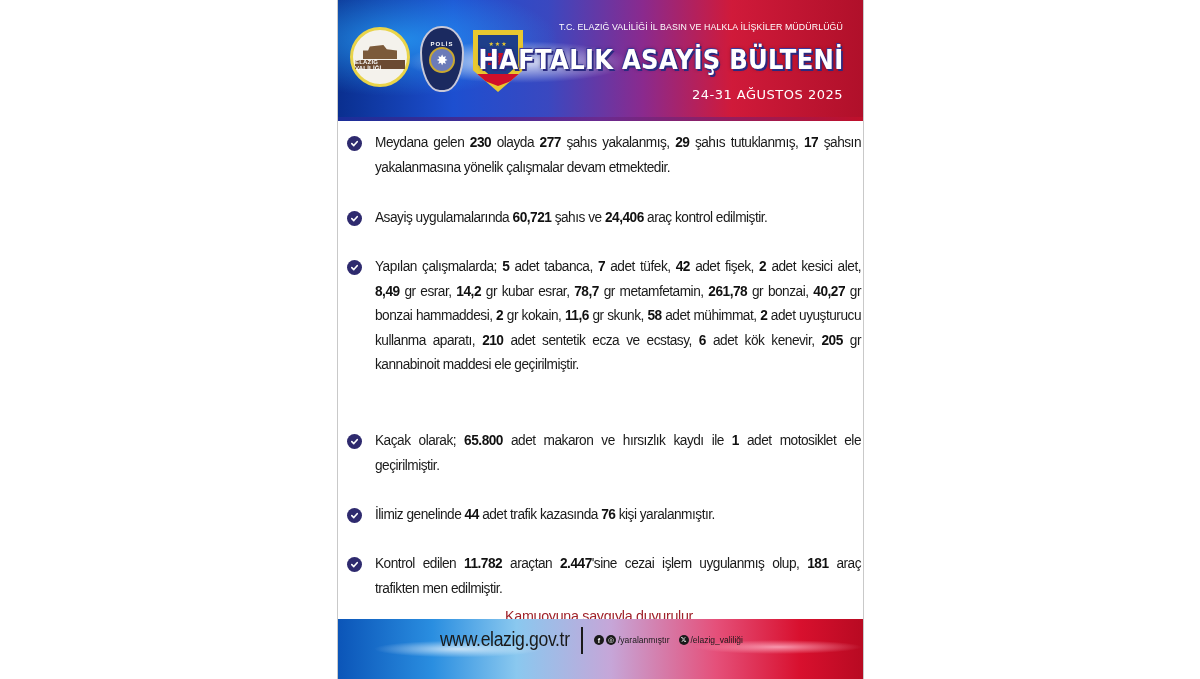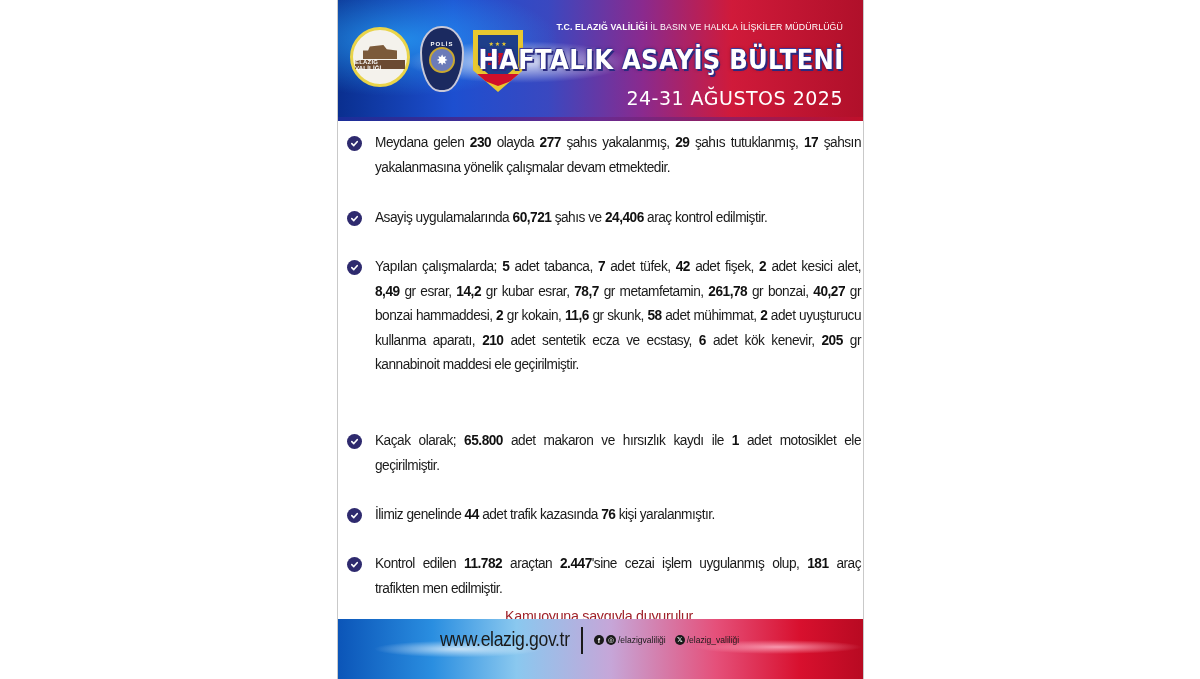--- a/index.html
+++ b/index.html
@@ -62,29 +62,29 @@
   .logo-jandarma .stars { color:#e8c830; font-size:6px; margin-top:5px; letter-spacing:1px; }
   .logo-jandarma .flag { width:20px; height:12px; background:#d0102a; margin-top:6px; color:#fff; font-size:8px; display:flex; align-items:center; justify-content:center; }
   .logo-jandarma .band {
     position:absolute; bottom:6px; left:0; right:0; height:12px; background:#d0102a;
     clip-path:polygon(0 0,100% 0,100% 20%,50% 100%,0 20%);
   }
   .head-sub {
     position:absolute; right:20px; top:22px; color:#ffffff; font-size:8.8px; white-space:nowrap;
     letter-spacing:0.1px;
   }
-  .head-sub b { font-weight:bold; }
+  .head-sub b { font-weight:normal; }
   .head-title {
     position:absolute; right:20px; top:44px; color:#ffffff; font-size:27px; font-weight:bold;
     white-space:nowrap; letter-spacing:0.3px; transform:scaleX(0.9); transform-origin:right center;
     text-shadow: 2px 2px 0 #2a2a80, -1px -1px 0 #3a3aa0, 0 0 4px rgba(0,0,30,0.5);
     font-family:"DejaVu Sans", sans-serif;
   }
   .head-date {
-    position:absolute; right:20px; top:87px; color:#ffffff; font-size:19px; white-space:nowrap;
+    position:absolute; right:20px; top:87px; color:#ffffff; font-size:13px; white-space:nowrap;
     letter-spacing:0.5px; font-family:"DejaVu Sans", sans-serif;
   }
   
   .content { position:absolute; left:0; top:121px; width:100%; }
   .item {
     position:absolute; left:0; width:100%; display:flex;
   }
   .check {
     position:absolute; left:9px; width:15px; height:15px; border-radius:50%; background:#2e2a6e;
     display:flex; align-items:center; justify-content:center;
@@ -198,19 +198,19 @@
   </div>
 
   <div class="closing">Kamuoyuna saygıyla duyurulur.</div>
 
   <div class="footer">
     <div class="footer-url">www.elazig.gov.tr</div>
     <div class="footer-sep"></div>
     <div class="footer-social">
       <span class="sicon">f</span>
       <span class="sicon">◎</span>
-      <span>/elazigvaliliği</span>
+      <span>/yaralanmıştır</span>
       <span class="gap"></span>
       <span class="sicon">𝕏</span>
       <span>/elazig_valiliği</span>
     </div>
   </div>
 </div>
 
 </body></html>

